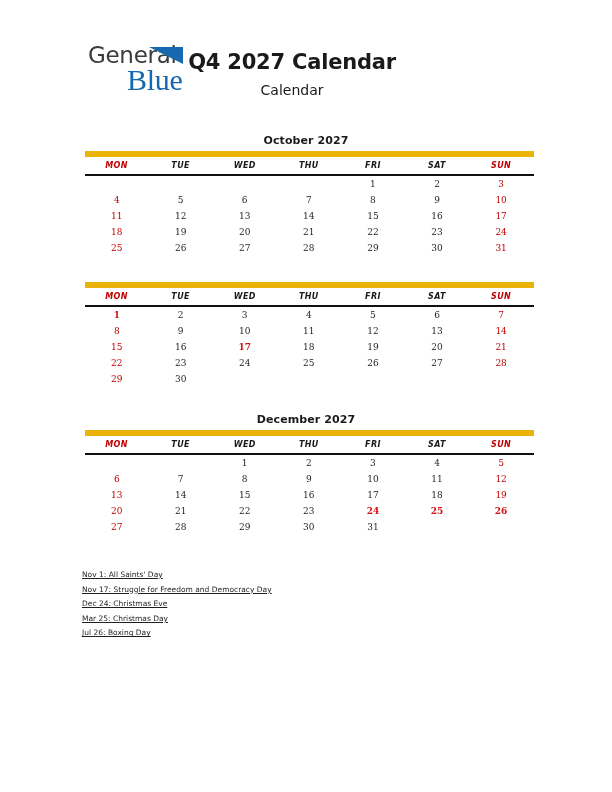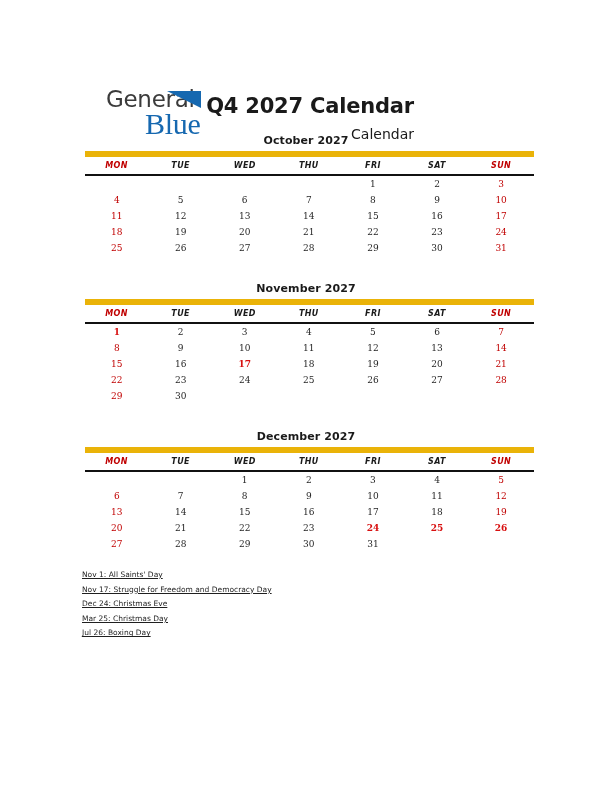--- a/index.html
+++ b/index.html
@@ -11,25 +11,24 @@
     width: 612px;
     height: 792px;
     position: relative;
     font-family: "Liberation Sans", sans-serif;
     -webkit-font-smoothing: antialiased;
   }
 
   
   .header {
     position: absolute;
-    left: 18px;
+    left: 0;
     top: 0;
     width: 484px;
     height: 115px;
-    margin-top: 44px;
   }
 
   .logo {
     position: absolute;
     left: 88px;
     top: 44px;
     width: 210px;
     height: 56px;
   }
   .logo-general {
@@ -59,21 +58,21 @@
     width: 0;
     height: 0;
     border-top: 17px solid #1668b0;
     border-left: 34px solid transparent;
   }
 
   .title-block {
     position: absolute;
     right: 88px;
     top: 50px;
-    text-align: right;
+    text-align: center;
   }
   .page-title {
     font-family: "DejaVu Sans", sans-serif;
     font-size: 21px;
     font-weight: bold;
     color: #1a1a1a;
     letter-spacing: -0.2px;
     line-height: 1.15;
     white-space: nowrap;
   }
@@ -245,21 +244,20 @@
             <td class="">27</td>
             <td class="">28</td>
             <td class="">29</td>
             <td class="">30</td>
             <td class="red">31</td>
           </tr>
         </tbody>
       </table>
     </div>
     <div class="month-block">
-      <div class="month-title">November 2027</div>
       <table class="cal">
         <thead>
           <tr>
             <th class="wknd-h">MON</th>
             <th>TUE</th>
             <th>WED</th>
             <th>THU</th>
             <th>FRI</th>
             <th>SAT</th>
             <th class="wknd-h">SUN</th>

